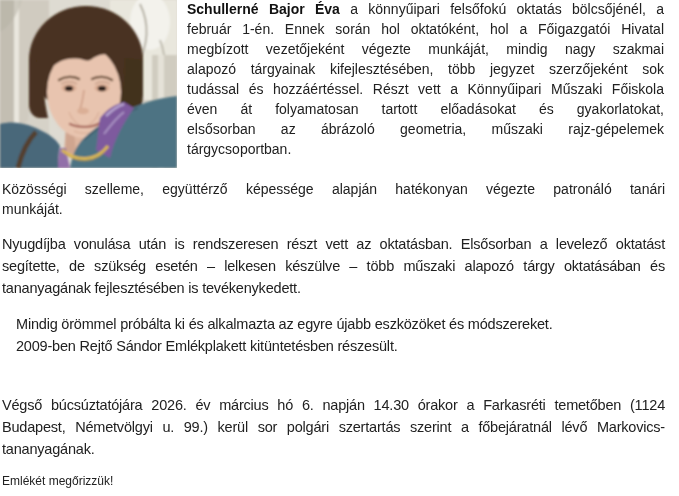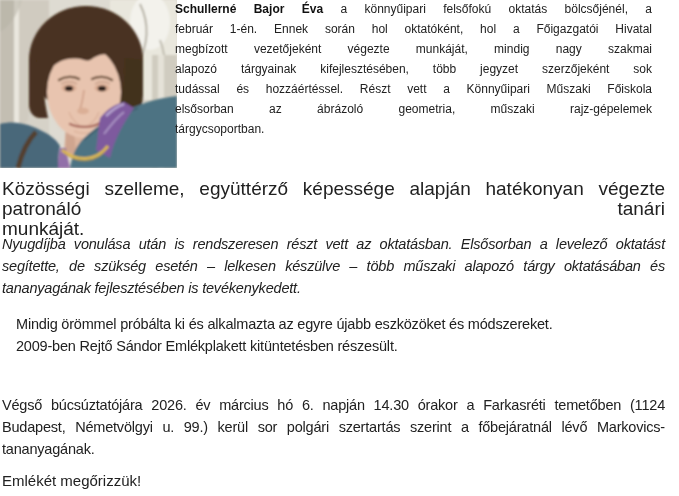--- a/index.html
+++ b/index.html
@@ -25,42 +25,42 @@
   .line {
     text-align: justify;
     text-align-last: justify;
     white-space: normal;
   }
   .line.natural {
     text-align: left;
     text-align-last: left;
   }
   .p1 {
-    left: 175px; top: -1px; width: 477px;
-    font-size: 12px; line-height: 20px;
+    left: 187px; top: -1px; width: 477px;
+    font-size: 14px; line-height: 20px;
   }
   .p2 {
     left: 2px; top: 179px; width: 663px;
-    font-size: 19px; line-height: 20px;
+    font-size: 14px; line-height: 20px;
   }
   .p3 {
     left: 2px; top: 233px; width: 663px;
-    font-size: 14.5px; line-height: 22px; letter-spacing: -0.2px; font-style: italic;
+    font-size: 14.5px; line-height: 22px; letter-spacing: -0.2px;
   }
   .p4 {
     left: 16px; top: 313px; width: 663px;
     font-size: 14.5px; line-height: 22px; letter-spacing: -0.2px;
   }
   .p5 {
     left: 2px; top: 394px; width: 663px;
     font-size: 14.5px; line-height: 22px; letter-spacing: -0.2px;
   }
   .p6 {
     left: 2px; top: 470px; width: 663px;
-    font-size: 15px; line-height: 22px;
+    font-size: 12px; line-height: 22px;
   }
   .bold-name { font-weight: bold; color: #111111; }
 </style>
 </head>
 <body>
 
 <div class="page">
 
   <svg class="photo" viewBox="0 0 177 168" xmlns="http://www.w3.org/2000/svg" aria-hidden="true">
     <defs>
@@ -133,20 +133,21 @@
       <path d="M64,153 C77,164 95,164 106,150" stroke="#b8953e" stroke-width="1" fill="none" opacity="0.7"></path>
     </g>
   </svg>
 
   <div class="para p1">
     <div class="line"><span class="bold-name">Schullerné Bajor Éva</span><span> a könnyűipari felsőfokú oktatás bölcsőjénél, a</span></div>
     <div class="line">február 1-én. Ennek során hol oktatóként, hol a Főigazgatói Hivatal</div>
     <div class="line">megbízott vezetőjeként végezte munkáját, mindig nagy szakmai</div>
     <div class="line">alapozó tárgyainak kifejlesztésében, több jegyzet szerzőjeként sok</div>
     <div class="line">tudással és hozzáértéssel. Részt vett a Könnyűipari Műszaki Főiskola</div>
+    <div class="line">éven át folyamatosan tartott előadásokat és gyakorlatokat,</div>
     <div class="line">elsősorban az ábrázoló geometria, műszaki rajz-gépelemek</div>
     <div class="line natural">tárgycsoportban.</div>
   </div>
 
   <div class="para p2">
     <div class="line">Közösségi szelleme, együttérző képessége alapján hatékonyan végezte patronáló tanári</div>
     <div class="line natural">munkáját.</div>
   </div>
 
   <div class="para p3">

